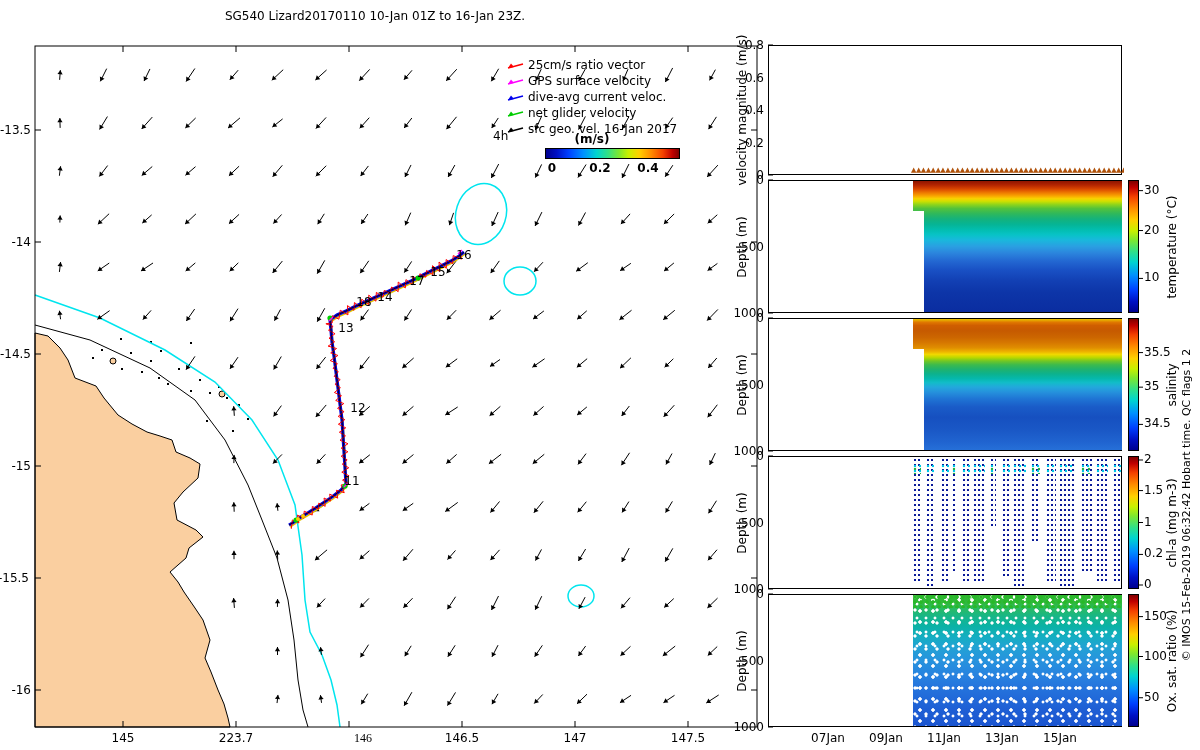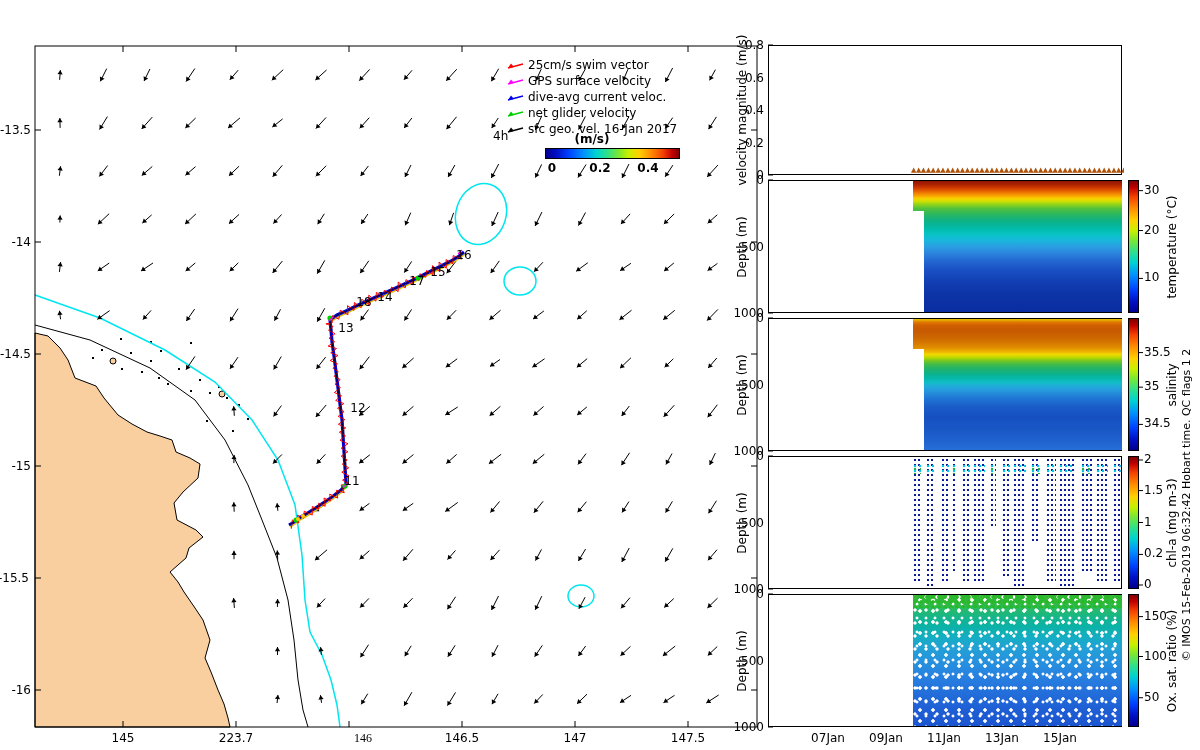--- a/index.html
+++ b/index.html
@@ -57,20 +57,21 @@
   .oxtop{position:absolute;left:0;top:0;right:0;height:10%;background-image:
       radial-gradient(circle at 2px 2px,#28b828 1.5px,transparent 1.9px);
       background-size:6px 5px;}
   .tri{position:absolute;font-size:7px;color:#b0520a;letter-spacing:-.5px;overflow:hidden;white-space:nowrap;}
   .bold{font-weight:bold;text-align:center;}
 </style>
 </head>
 <body>
 <div id="fig">
 
+<div class="lbl ctr" style="left:375px;top:9px;">SG540 Lizard20170110 10-Jan 01Z to 16-Jan 23Z.</div>
 <div class="lbl" style="left:45px;top:682px;">isobaths: 0   200  1000m</div>
 <div class="lbl" style="left:493px;top:129px;">4h</div>
 <div class="lbl bold mid" style="left:592px;top:139px;">(m/s)</div>
 <div class="lbl rot" style="left:1186px;top:505px;font-size:11px;">© IMOS 15-Feb-2019 06:32:42 Hobart time. QC flags 1  2</div>
 
 <svg id="mapsvg" width="1200" height="750">
       <polygon points="35,333 48,336 60,348 68,360 75,378 96,386 104,398 118,415 132,424 147,432 160,436 172,440 176,452 190,458 200,464 198,478 183,492 174,503 177,520 196,530 203,537 189,548 186,558 170,572 178,582 184,592 195,608 203,620 210,640 205,658 211,672 218,690 224,704 228,718 230,727 35,727" fill="#facfa0" stroke="#000" stroke-width="1"></polygon>
       <rect x="92" y="357" width="2" height="2" fill="#000"></rect>
       <rect x="101" y="349" width="2" height="2" fill="#000"></rect>
       <rect x="121" y="368" width="2" height="2" fill="#000"></rect>
@@ -611,21 +612,21 @@
       <div class="lbl ctr" style="left:363px;top:731px;font-family:Liberation Serif, serif;">146</div>
       <div class="lbl ctr" style="left:462px;top:731px;">146.5</div>
       <div class="lbl ctr" style="left:575px;top:731px;">147</div>
       <div class="lbl ctr" style="left:688px;top:731px;">147.5</div>
       <div class="lbl rgt" style="left:31px;top:130px;">-13.5</div>
       <div class="lbl rgt" style="left:31px;top:242px;">-14</div>
       <div class="lbl rgt" style="left:31px;top:354px;">-14.5</div>
       <div class="lbl rgt" style="left:31px;top:466px;">-15</div>
       <div class="lbl rgt" style="left:29px;top:578px;">-15.5</div>
       <div class="lbl rgt" style="left:31px;top:690px;">-16</div>
-      <div class="lbl" style="left:528px;top:58px;">25cm/s swim vector</div>
+      <div class="lbl" style="left:528px;top:58px;">25cm/s ratio vector</div>
       <div class="lbl" style="left:528px;top:74px;">GPS surface velocity</div>
       <div class="lbl" style="left:528px;top:90px;">dive-avg current veloc.</div>
       <div class="lbl" style="left:528px;top:106px;">net glider velocity</div>
       <div class="lbl" style="left:528px;top:122px;">sfc geo. vel. 16-Jan 2017</div>
       <div class="hbar" style="left:545px;top:148px;width:135px;"></div>
       <div class="lbl bold ctr" style="left:552px;top:161px;">0</div>
       <div class="lbl bold ctr" style="left:600px;top:161px;">0.2</div>
       <div class="lbl bold ctr" style="left:648px;top:161px;">0.4</div>
       <div class="frame" style="left:768px;top:45px;width:354px;height:130px;"></div>
       <div class="lbl rot" style="left:742px;top:110px;">velocity magnitude (m/s)</div>

